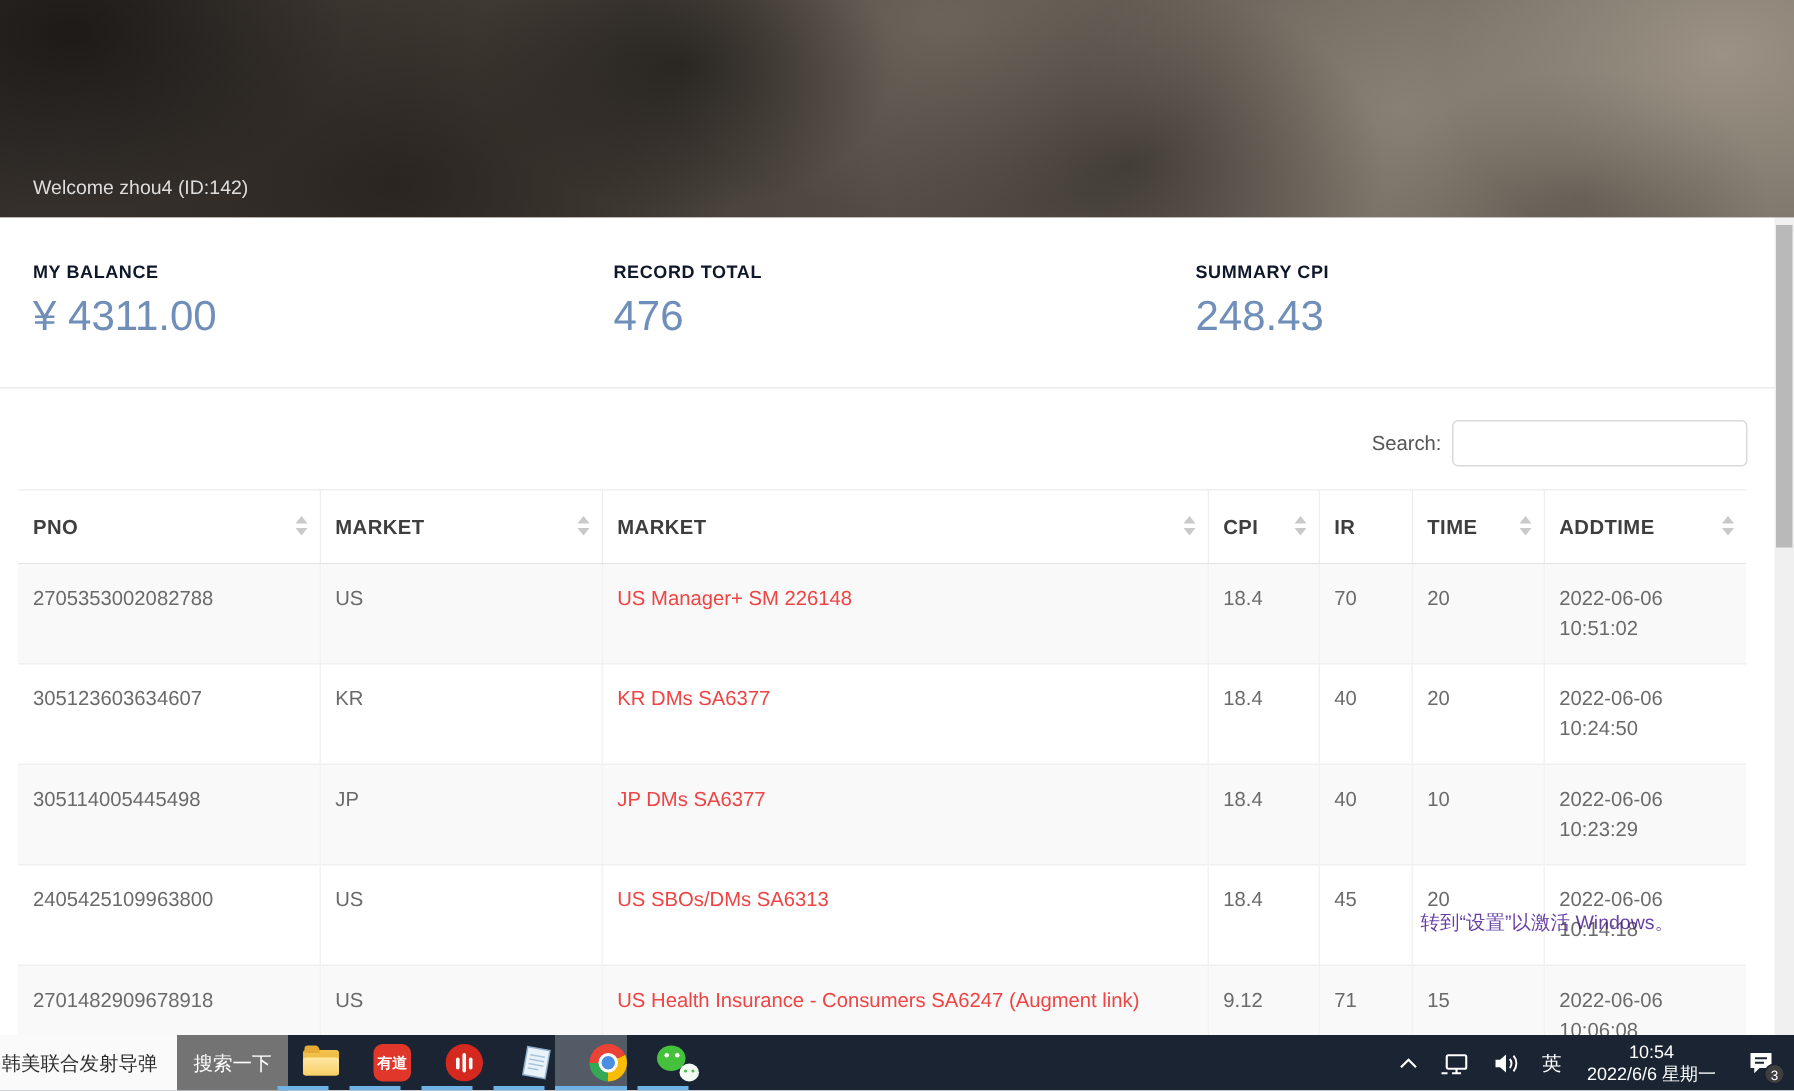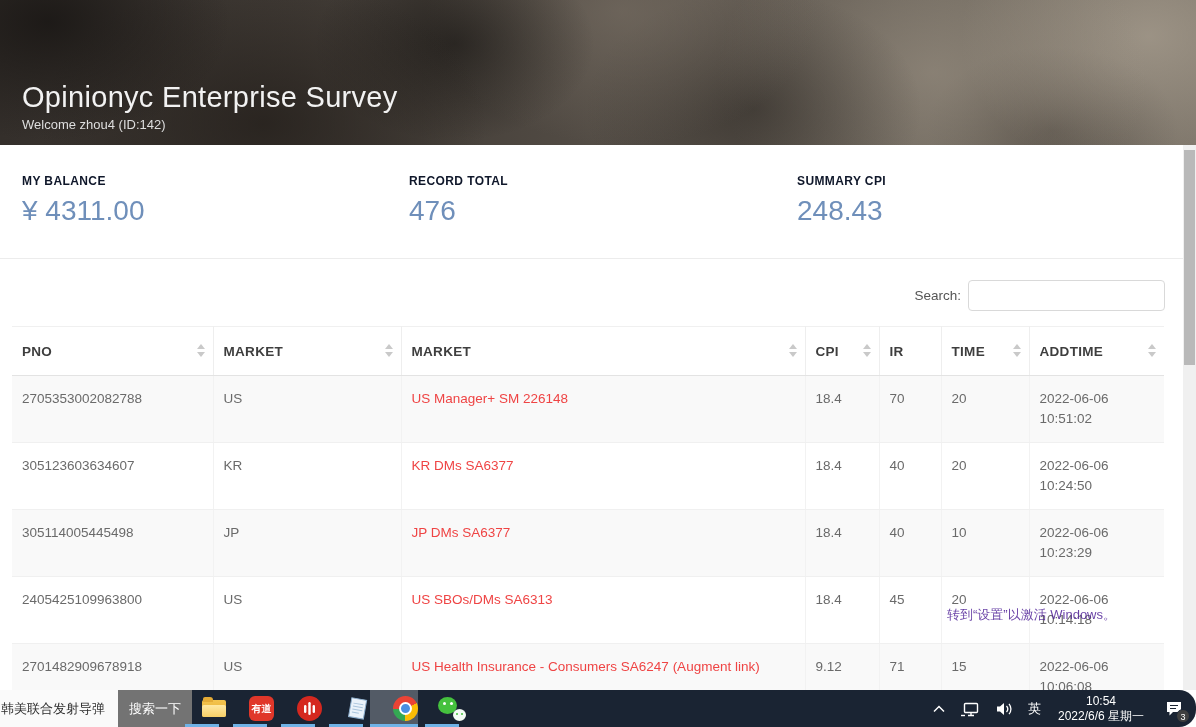--- a/index.html
+++ b/index.html
@@ -63,21 +63,21 @@
   
   .watermark { position:absolute; left:935px; top:600px; z-index:6; pointer-events:none; }
   .wm-1 { font-size:20px; color:#9b9b9b; opacity:.85; }
   .wm-2 { font-size:13px; color:#4c1d95; opacity:.85; margin-top:6px;margin-left:12px; }
 
   
   .scrollbar { position:absolute; right:0; top:145px; width:13px; height:545px; background:#f0f0f0; }
   .scroll-thumb { position:absolute; top:5px; left:1px; width:11px; height:215px; background:#b9b9b9; }
 
   
-  .taskbar { position:absolute; left:0; bottom:0; width:1196px; height:37px; background:#1a2433; z-index:10;border-radius:17px; }
+  .taskbar { position:absolute; left:0; bottom:0; width:1196px; height:37px; background:#1a2433; z-index:10; }
   .tb-search { position:absolute; left:0; top:0; width:118px; height:37px; background:#fafafa; font-size:13px; color:#2e2e2e; line-height:37px; padding-left:1px; white-space:nowrap; overflow:hidden; }
   .tb-search-btn { position:absolute; left:118px; top:0; width:74px; height:37px; background:#737373; color:#fff; font-size:13px; text-align:center; line-height:37px; cursor:pointer; }
   .tb-apps { position:absolute; left:178px; top:0; height:37px; display:flex; }
   .app { width:48px; height:37px; position:relative; display:flex; align-items:center; justify-content:flex-end; }
   .app::after { content:""; position:absolute; bottom:0; left:7px; right:7px; height:3px; background:#6fb2e6; }
   .app.active { background:rgba(255,255,255,.25); }
   .app.active::after { left:0; right:0; }
 
   .icon-folder { width:24px; height:17px; position:relative; background:linear-gradient(180deg,#f3c44e,#e8ae34); border-radius:2px; }
   .icon-folder::before { content:""; position:absolute; top:-3px; left:1px; width:10px; height:5px; background:#e4ab36; border-radius:2px 3px 0 0; }
@@ -99,21 +99,20 @@
   .notif { position:relative; padding:0 6px 0 10px; }
   .notif-badge { position:absolute; right:0; bottom:4px; width:14px; height:14px; background:#3f3f3f; border-radius:50%; color:#fff; font-size:9px; line-height:14px; text-align:center; border:1px solid #1a2433; }
 </style>
 </head>
 <body>
 
 <div class="screen">
 
   <div class="hero">
     <div class="hero-text">
-      <div class="hero-title">Opinionyc Enterprise Survey</div>
       <div class="hero-sub">Welcome zhou4 (ID:142)</div>
     </div>
   </div>
 
   <div class="stats">
     <div class="stat stat-1">
       <div class="stat-label">MY BALANCE</div>
       <div class="stat-value">¥ 4311.00</div>
     </div>
     <div class="stat stat-2">

